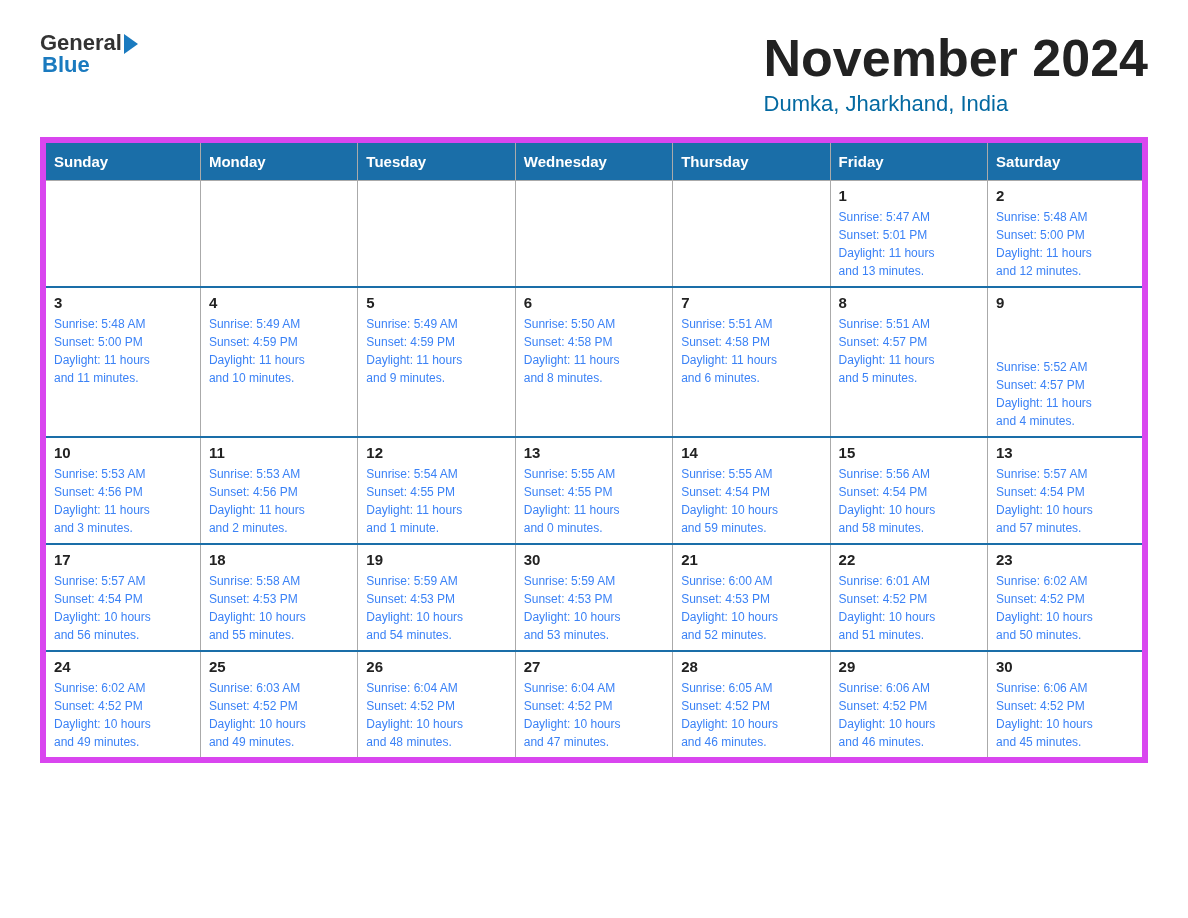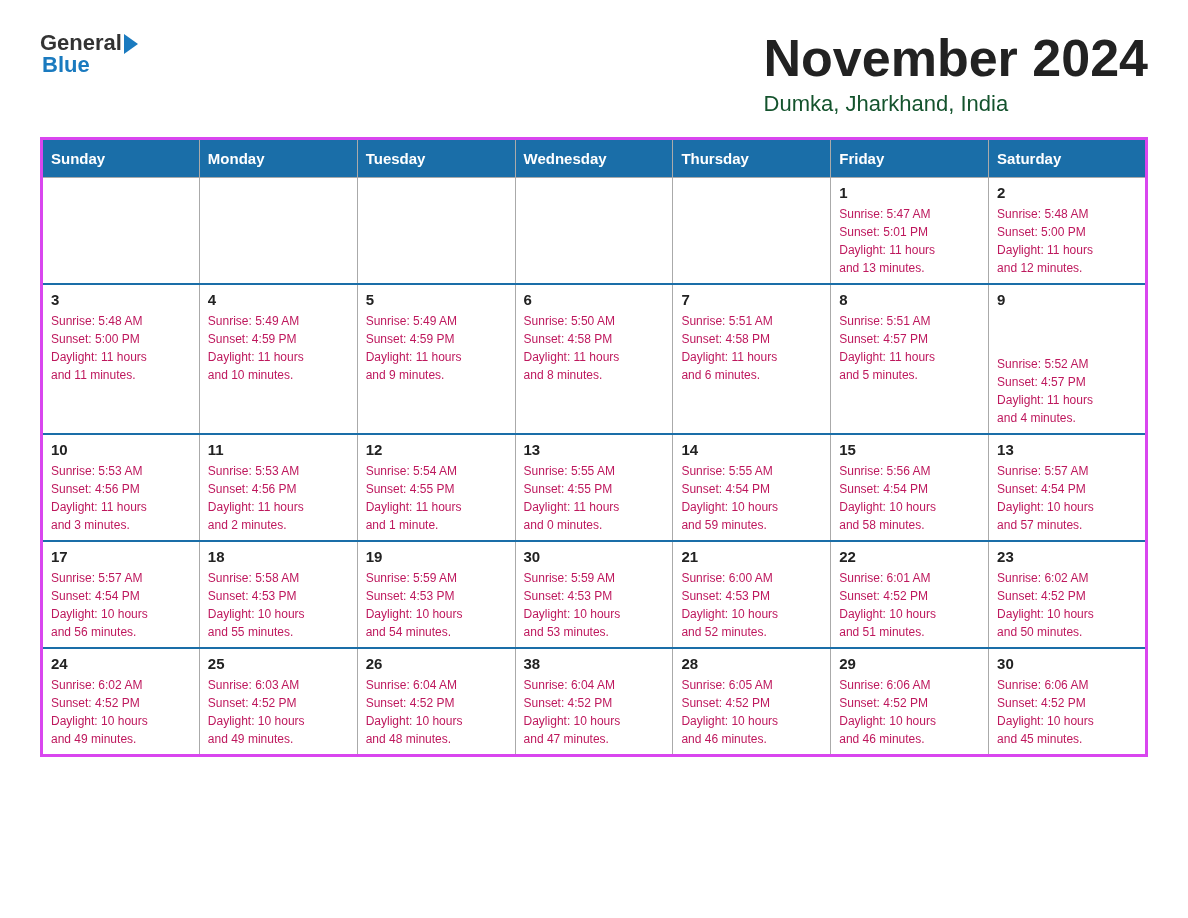--- a/index.html
+++ b/index.html
@@ -53,27 +53,27 @@
       text-align: left;
     }
     .month-year {
       font-size: 52px;
       font-weight: bold;
       color: #222;
       line-height: 1.1;
     }
     .location {
       font-size: 22px;
-      color: #14532d;
+      color: #0369a1;
       margin-top: 4px;
     }
     .calendar-table {
       width: 100%;
       border-collapse: collapse;
-      border: 3px solid #d946ef;
+      border: 6px solid #d946ef;
       padding-left: 24px;
     }
     .calendar-table th {
       background-color: #1a6ea8;
       color: #ffffff;
       font-size: 15px;
       font-weight: bold;
       padding: 10px 8px;
       text-align: left;
       border: 1px solid #aaa;
@@ -88,21 +88,21 @@
     }
     .day-num {
       font-size: 15px;
       font-weight: bold;
       color: #222;
       display: block;
       margin-bottom: 4px;
     }
     .day-info {
       font-size: 12px;
-      color: #be185d;
+      color: #3b82f6;
       line-height: 1.5;
     }
     .empty-cell {
       background: #f9f9f9;
     }
     tr:not(:first-child) td {
       border-top: 2px solid #1a6ea8;
     }
     .calendar-table thead tr th {
       border-top: none;
@@ -328,21 +328,21 @@
 and 49 minutes.</div>
         </td>
         <td>
           <span class="day-num">26</span>
           <div class="day-info" style="white-space: pre-line;">Sunrise: 6:04 AM
 Sunset: 4:52 PM
 Daylight: 10 hours
 and 48 minutes.</div>
         </td>
         <td>
-          <span class="day-num">38</span>
+          <span class="day-num">27</span>
           <div class="day-info" style="white-space: pre-line;">Sunrise: 6:04 AM
 Sunset: 4:52 PM
 Daylight: 10 hours
 and 47 minutes.</div>
         </td>
         <td>
           <span class="day-num">28</span>
           <div class="day-info" style="white-space: pre-line;">Sunrise: 6:05 AM
 Sunset: 4:52 PM
 Daylight: 10 hours

